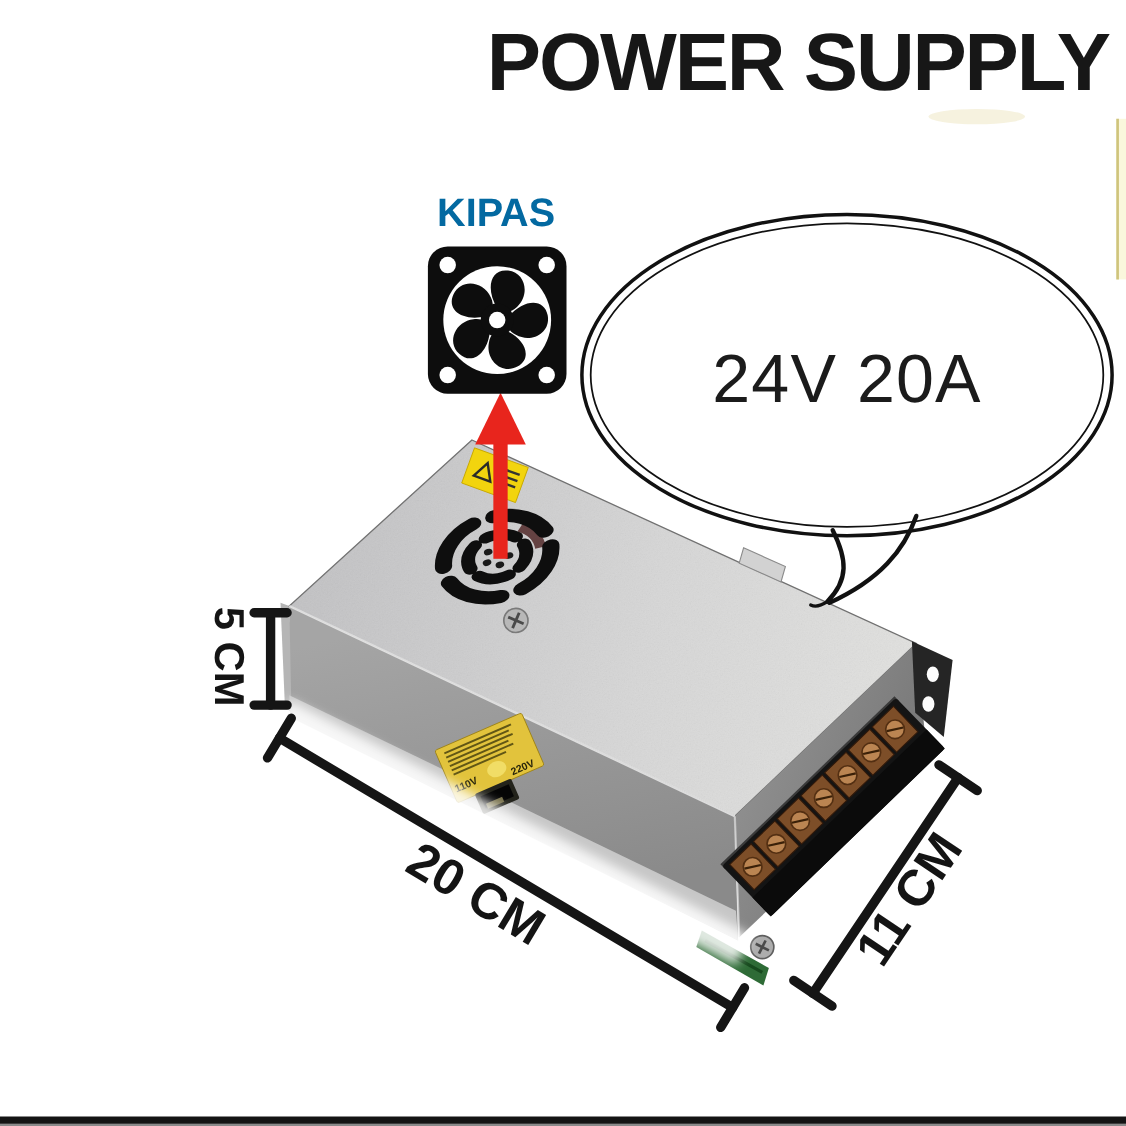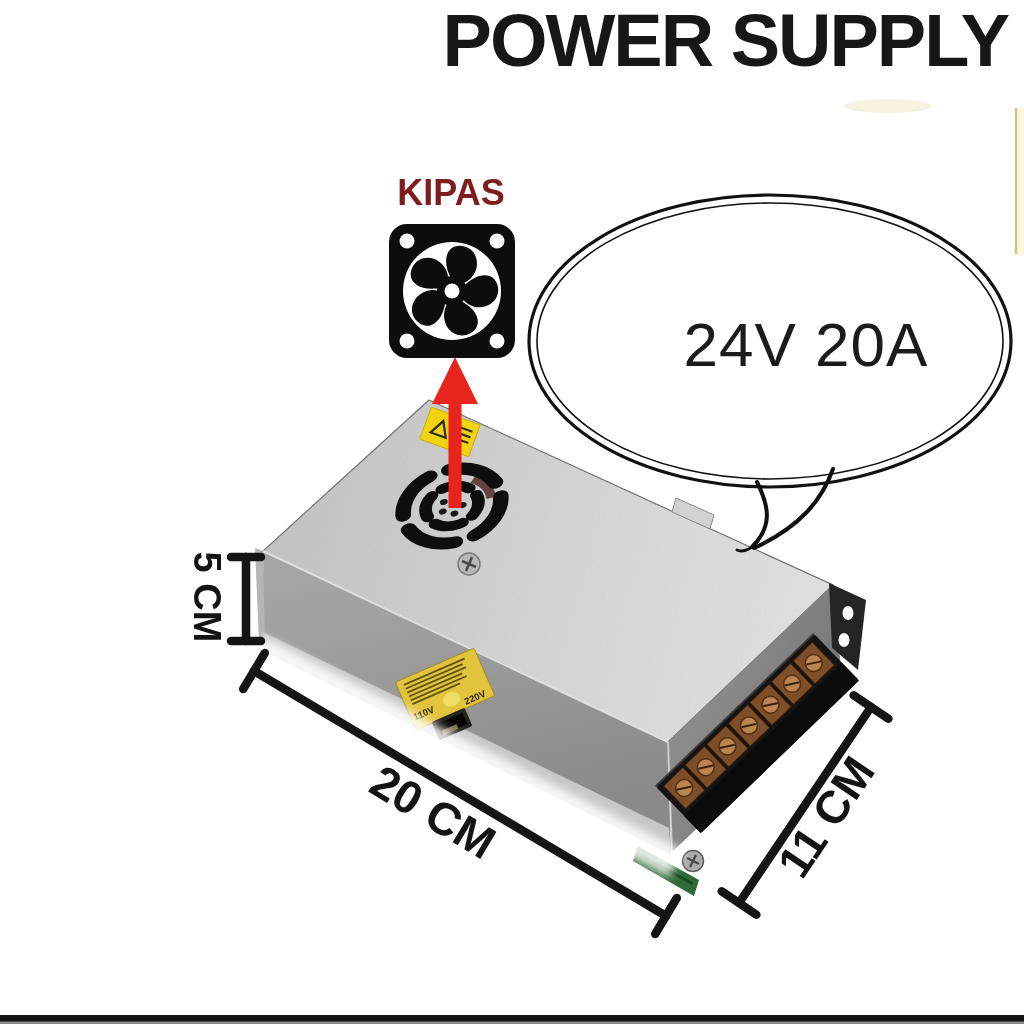--- a/index.html
+++ b/index.html
@@ -1,22 +1,22 @@
 <!DOCTYPE html>
 <html><head>
 <meta charset="utf-8">
 <style>
   html,body{margin:0;padding:0;background:#fff;}
   .canvas{position:relative;width:1024px;height:1024px;background:#ffffff;overflow:hidden;
           font-family:"Liberation Sans", sans-serif;}
   .canvas svg{position:absolute;left:0;top:0;}
   .txt{position:absolute;color:#141414;line-height:1;white-space:nowrap;}
-  .title{top:4px;right:16px;font-size:74px;font-weight:800;letter-spacing:-2px;color:#171717;}
-  .kipas{left:351px;top:175px;width:200px;text-align:center;font-size:36px;font-weight:800;color:#7f1d1d;}
-  .bubble-text{left:656px;top:313px;width:300px;height:64px;line-height:64px;text-align:center;
+  .title{top:20px;right:16px;font-size:74px;font-weight:800;letter-spacing:-2px;color:#171717;}
+  .kipas{left:351px;top:175px;width:200px;text-align:center;font-size:36px;font-weight:800;color:#0369a1;}
+  .bubble-text{left:620px;top:313px;width:300px;height:64px;line-height:64px;text-align:center;
                font-size:62px;font-weight:400;color:#1b1b1b;letter-spacing:1px;}
   .dim{font-weight:800;text-align:center;color:#141414;}
   .dim-5{left:147px;top:575px;width:120px;height:44px;line-height:44px;font-size:38px;
          transform:rotate(90deg);transform-origin:center;}
   .dim-20{left:333px;top:784px;width:200px;height:56px;line-height:56px;font-size:46px;
           transform:rotate(31deg);transform-origin:center;}
   .dim-11{left:726px;top:789px;width:200px;height:56px;line-height:56px;font-size:46px;
           transform:rotate(-56deg);transform-origin:center;}
   .watermark{left:468px;top:569px;font-size:54px;font-weight:400;letter-spacing:2px;
              color:rgba(255,255,255,0.92);}

